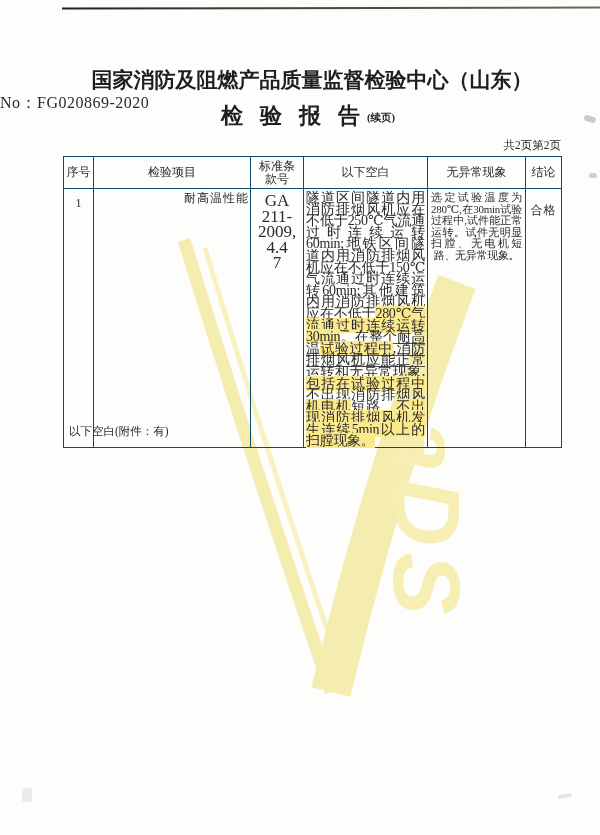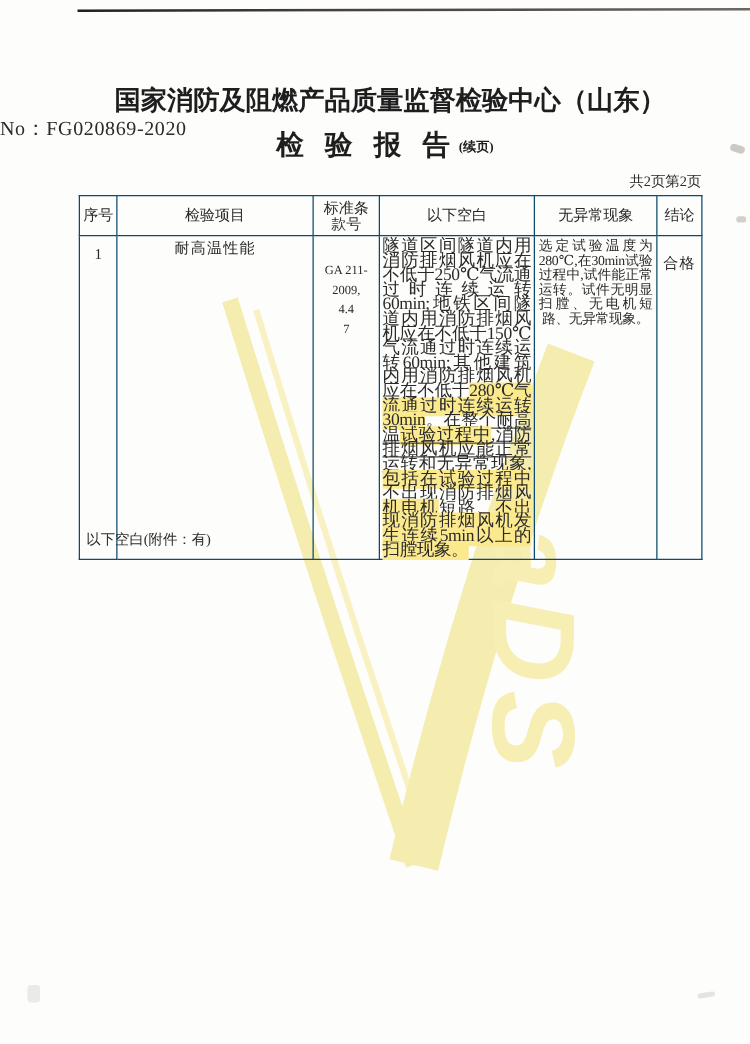--- a/index.html
+++ b/index.html
@@ -30,22 +30,22 @@
   .page-indicator{position:absolute;top:138px;left:63px;width:498px;text-align:right;font-size:11.5px;}
   
   table.report{position:absolute;top:156px;left:63px;width:498px;border-collapse:collapse;table-layout:fixed;}
   table.report td,table.report th{border:1px solid #0c4a6e;background:transparent;}
   table.report th{height:31px;font-size:12px;font-weight:normal;text-align:center;
     vertical-align:middle;line-height:13px;padding:0;}
   table.report th.th-clause{padding:0 6px;}
   table.report td{vertical-align:top;}
   tr.body-row{height:197px;}
   td.seq{text-align:center;padding-top:7px;font-size:12px;}
-  td.item{text-align:center;font-size:12px;letter-spacing:1px;margin-top:32px;}
-  td.clause{text-align:center;padding-top:20px;font-size:10px;line-height:15.5px;}
+  td.item{text-align:right;font-size:12px;letter-spacing:1px;margin-top:32px;}
+  td.clause{text-align:center;padding-top:4px;font-size:17px;line-height:15.5px;}
   td.req{padding:3px 2px 0 2px;font-size:14px;line-height:11.6px;text-align:justify;letter-spacing:-.3px;}
   td.result{padding:3px 3px 0 3px;font-size:11px;line-height:11.6px;text-align:justify;
     text-align-last:center;letter-spacing:-.3px;}
   td.conclusion{text-align:center;padding-top:13px;font-size:12px;letter-spacing:1px;}
   
   .seg-normal{}
   .seg-hl{background:#fbe98e;}
   .seg-ul{text-decoration:underline;text-decoration-color:#4a4a4a;text-decoration-thickness:1px;text-underline-offset:2px;}
   .seg-hl-ul{background:#fbe98e;text-decoration:underline;text-decoration-color:#4a4a4a;text-decoration-thickness:1px;text-underline-offset:2px;}
   .blank-note{position:absolute;top:388px;left:69px;font-size:11.5px;margin-top:36px;}

